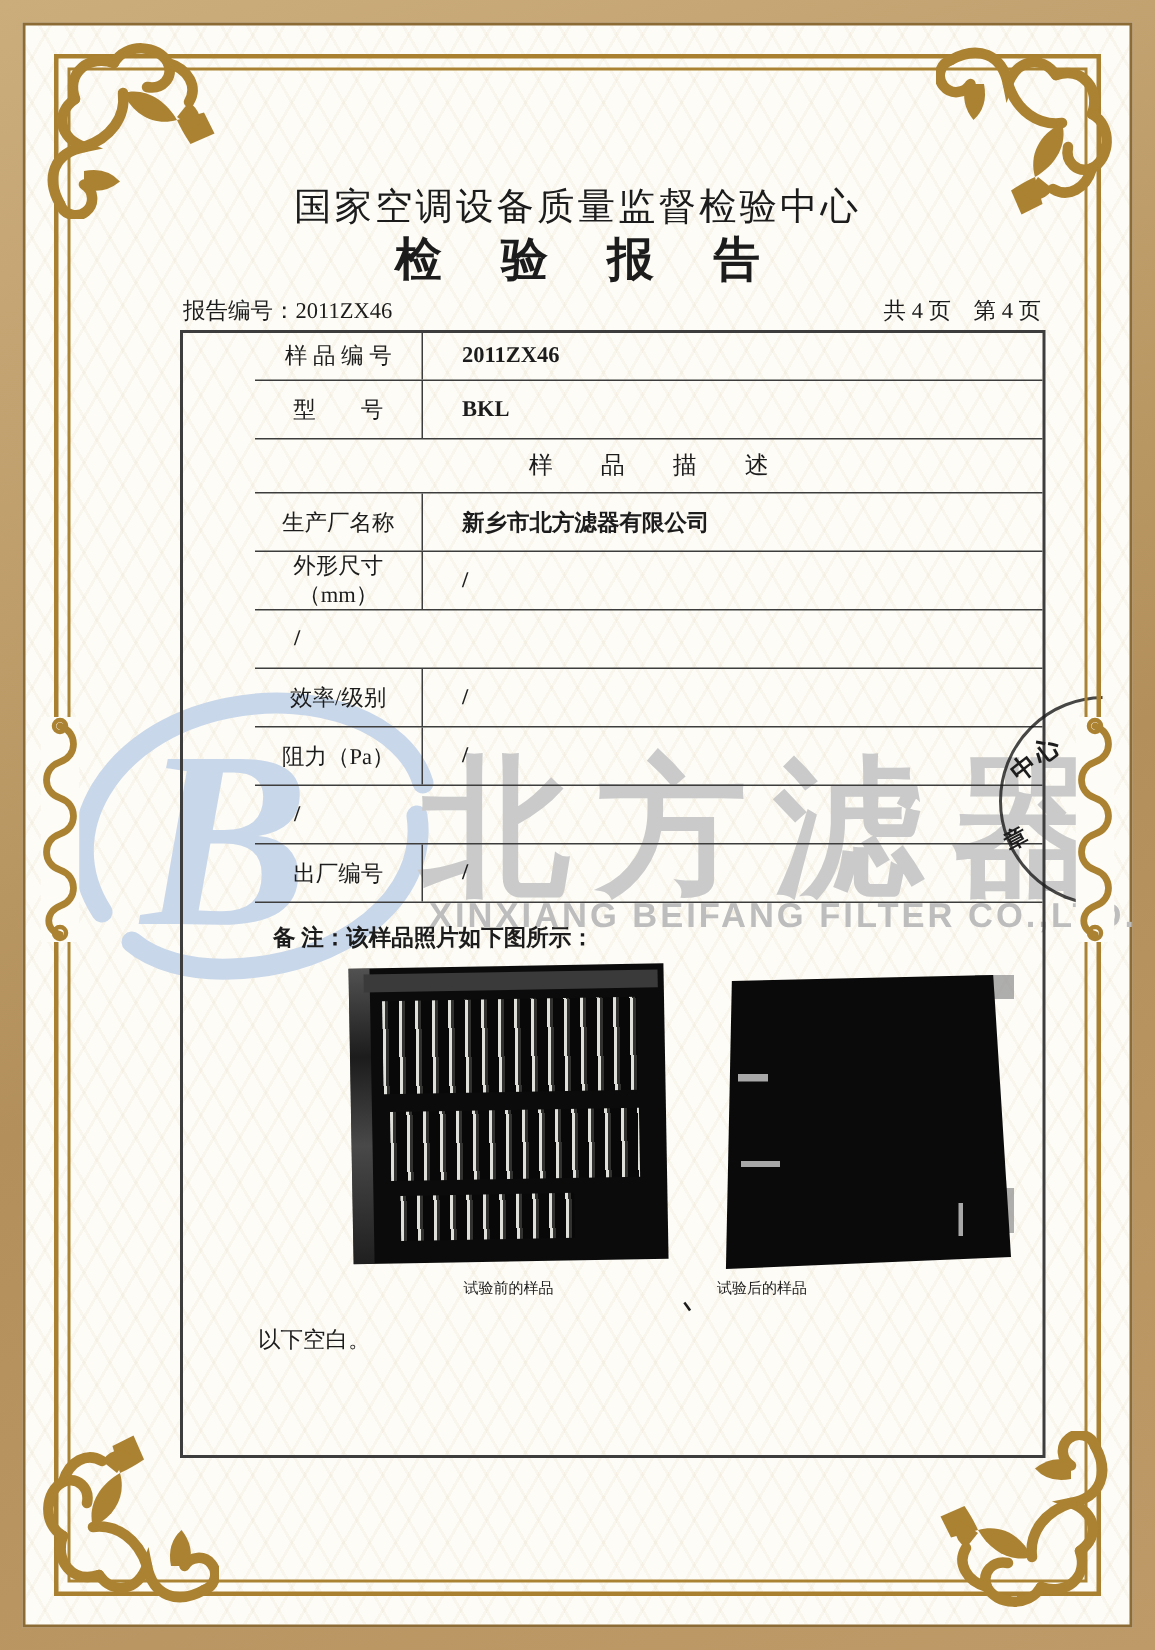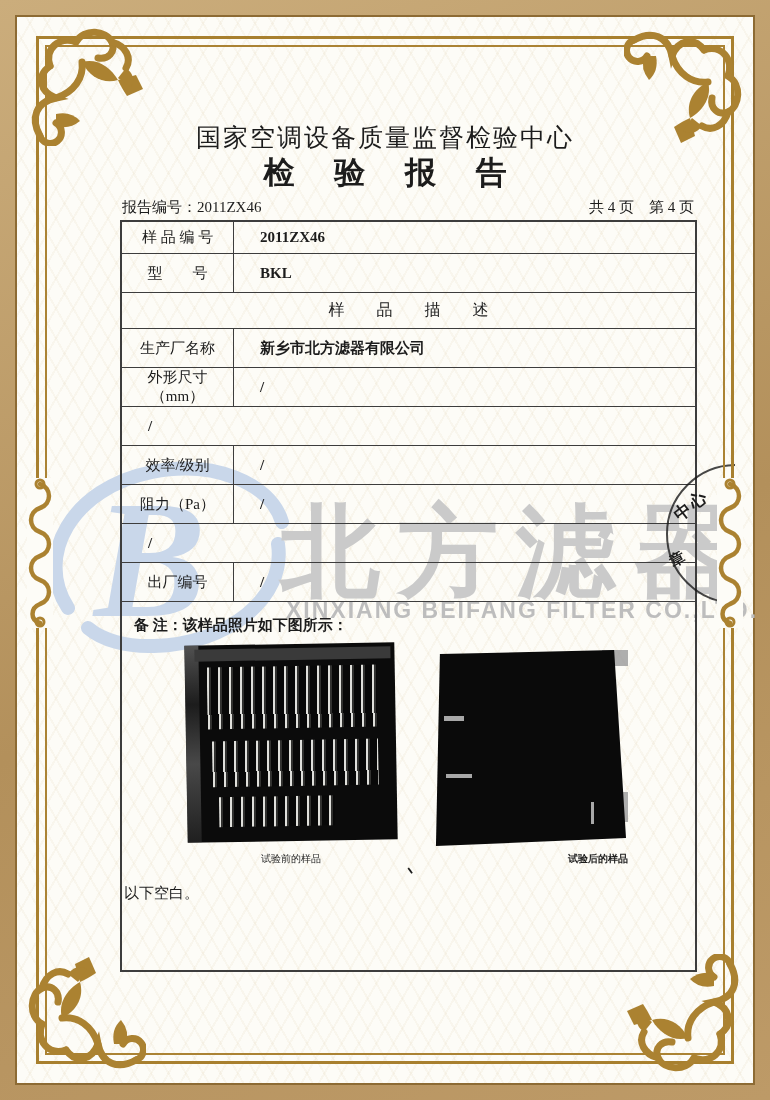--- a/index.html
+++ b/index.html
@@ -45,21 +45,21 @@
     font-size:25px;font-weight:normal;letter-spacing:2px;z-index:2;}
   .report-title{position:absolute;left:0;top:152px;width:100%;text-align:center;
     font-size:31px;font-weight:bold;letter-spacing:16px;text-indent:16px;z-index:2;}
   .meta-row{position:absolute;left:122px;top:198px;width:572px;display:flex;
     justify-content:space-between;font-size:15px;font-weight:normal;z-index:2;}
 
   
   .report-table{position:absolute;left:120px;top:220px;width:577px;height:752px;
     border:2px solid #3d3d3d;box-sizing:border-box;display:flex;flex-direction:column;
     background:transparent;z-index:2;}
-  .t-row{display:flex;border-bottom:1.5px solid #3d3d3d;box-sizing:border-box;}
+  .t-row{display:flex;border-bottom:1.5px solid #3d3d3d;box-sizing:border-box;margin-left:48px;}
   .t-label{width:112px;border-right:1.5px solid #3d3d3d;box-sizing:border-box;
     display:flex;align-items:center;justify-content:center;font-size:15px;text-align:center;}
   .t-value{flex:1;display:flex;align-items:center;padding-left:26px;font-size:15px;font-weight:600;}
   .row-h1{height:32px;}
   .row-h2{height:36px;justify-content:center;align-items:center;font-size:16px;letter-spacing:14px;text-indent:14px;}
   .row-std{height:39px;}
   .t-remark{flex:1;position:relative;border-bottom:none;padding-left:28px;}
   .remark-text{position:absolute;left:12px;top:14px;font-size:15px;font-weight:600;}
 
   
@@ -73,21 +73,21 @@
   .band1{top:22px;height:62px;}
   .band2{top:96px;height:46px;left:26px;}
   .band3{top:152px;height:30px;left:32px;right:62px;}
   .photo-after{position:absolute;left:308px;top:48px;width:198px;height:200px;}
   .photo-after .blk{position:absolute;inset:0;background:#0a0a0a;
     clip-path:polygon(5% 2%,93% 0%,99% 94%,3% 98%);}
   .photo-after .mark{position:absolute;background:#cfcfcf;opacity:.8;}
   .photo-after .corner-gray{position:absolute;background:#9a9a9a;opacity:.8;}
   .caption{position:absolute;top:250px;font-size:10px;}
   .caption.before{left:64px;width:210px;text-align:center;}
-  .caption.after{left:308px;width:198px;text-align:right;font-weight:bold;}
+  .caption.after{left:308px;width:198px;text-align:left;}
   .stray{position:absolute;left:282px;top:262px;font-size:14px;font-weight:bold;}
   .blank-note{position:absolute;left:2px;top:282px;font-size:15px;}
 
   
   .stamp-clip{position:absolute;left:650px;top:458px;width:85px;height:145px;overflow:hidden;z-index:3;}
   .stamp-circle{position:absolute;left:16px;top:6px;width:136px;height:136px;
     border:2.5px solid rgba(25,25,25,.8);border-radius:50%;}
   .stamp-txt{position:absolute;color:#1d1d1d;font-weight:bold;
     font-family:"Liberation Serif","DejaVu Serif",serif;}
   .stamp-t1{left:22px;top:36px;font-size:17px;transform:rotate(-38deg);letter-spacing:2px;}

